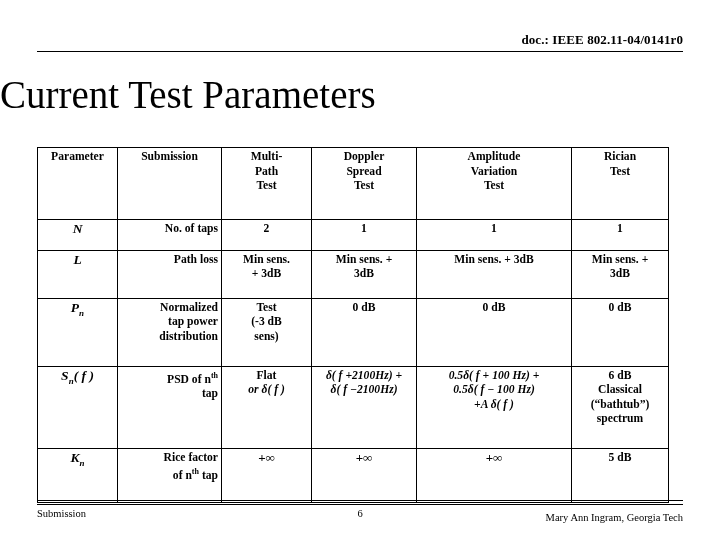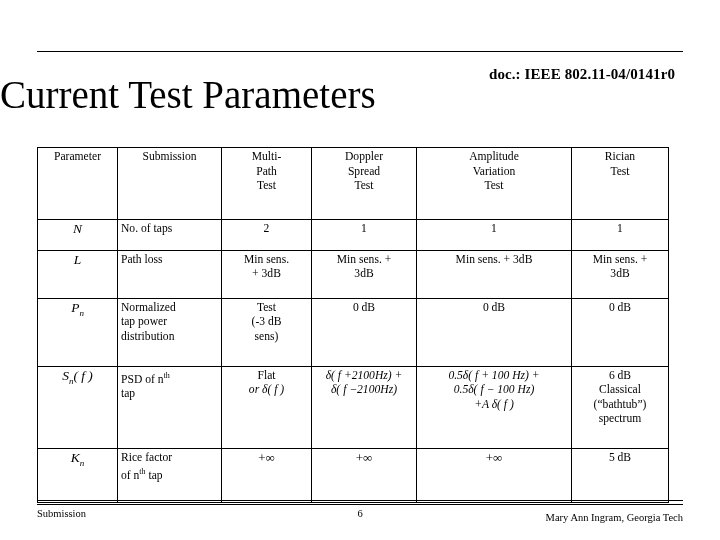--- a/index.html
+++ b/index.html
@@ -19,27 +19,26 @@
   
   #doc-header {
     position: absolute;
     left: 37px;
     top: 32px;
     width: 646px;
     height: 22px;
   }
   #doc-header-text {
     position: absolute;
-    right: 8px;
+    right: 0;
     top: 0;
-    font-size: 15px;
+    font-size: 13px;
     font-weight: bold;
     letter-spacing: 0.1px;
     white-space: nowrap;
-    margin-top: 34px;
   }
   #doc-header-rule {
     position: absolute;
     left: 0;
     right: 0;
     top: 19px;
     border-top: 1.6px solid #000;
   }
 
   
@@ -63,34 +62,34 @@
     width: 631px;
     border-collapse: collapse;
     table-layout: fixed;
     font-size: 11.6px;
   }
   #params-table td,
   #params-table th {
     border: 1.4px solid #000;
     padding: 2px 3px 13px 3px;
     vertical-align: top;
-    font-weight: normal;
+    font-weight: bold;
     line-height: 14.5px;
   }
   
   col.c-param { width: 80px; }
   col.c-desc  { width: 104px; }
   col.c-mp    { width: 90px; }
   col.c-dop   { width: 105px; }
   col.c-amp   { width: 155px; }
   col.c-ric   { width: 97px; }
 
   .hrow td { text-align: center; }
   .cell-center { text-align: center; }
-  .cell-left { text-align: left; }
+  .cell-left { text-align: right; }
 
   .param-sym {
     text-align: center;
     font-style: italic;
     font-size: 13.5px;
     white-space: nowrap;
   }
   .param-sym .sub {
     font-size: 9px;
     vertical-align: sub;

